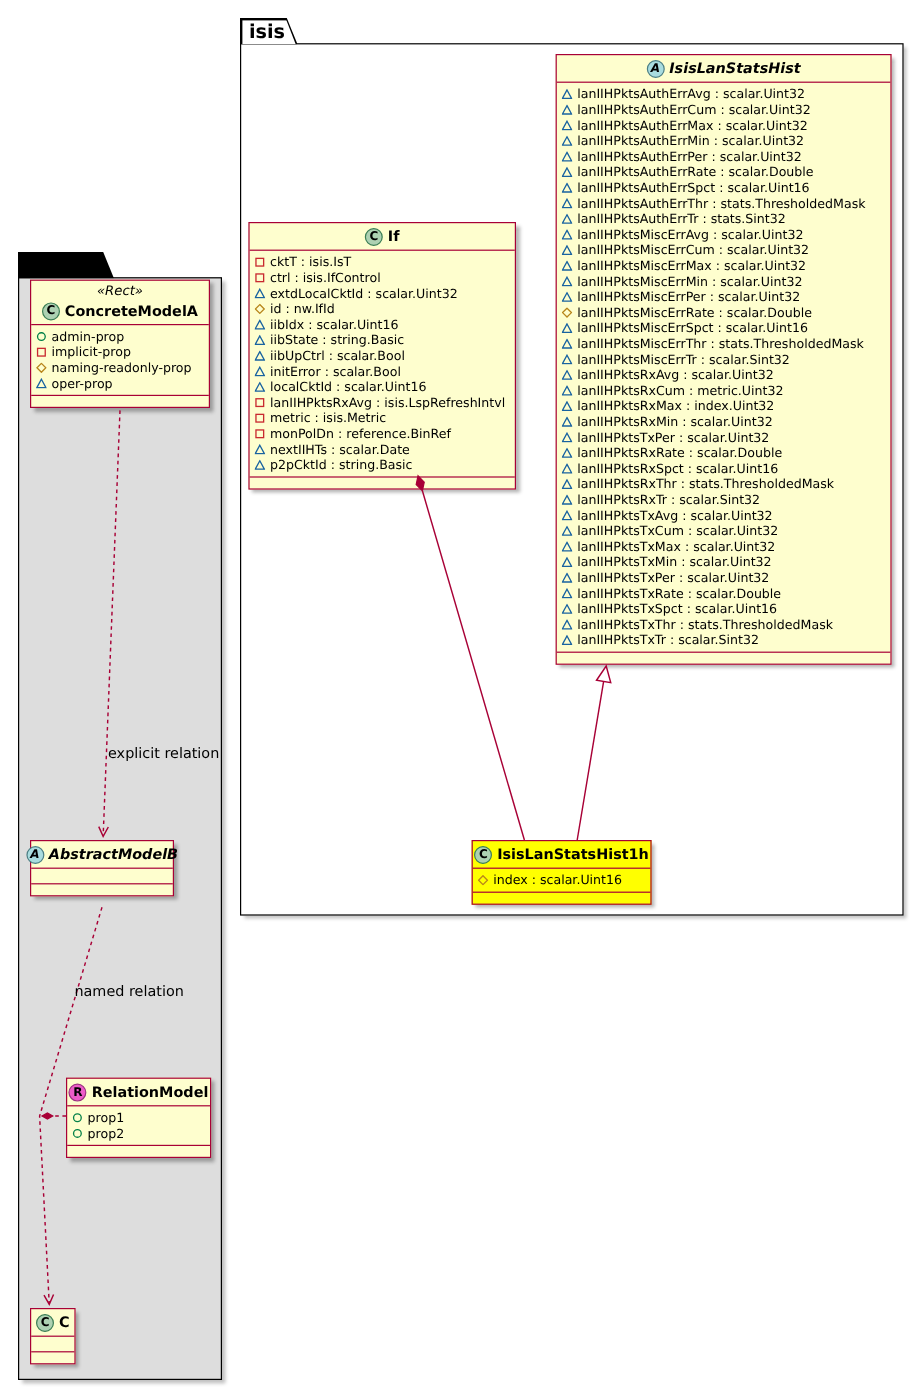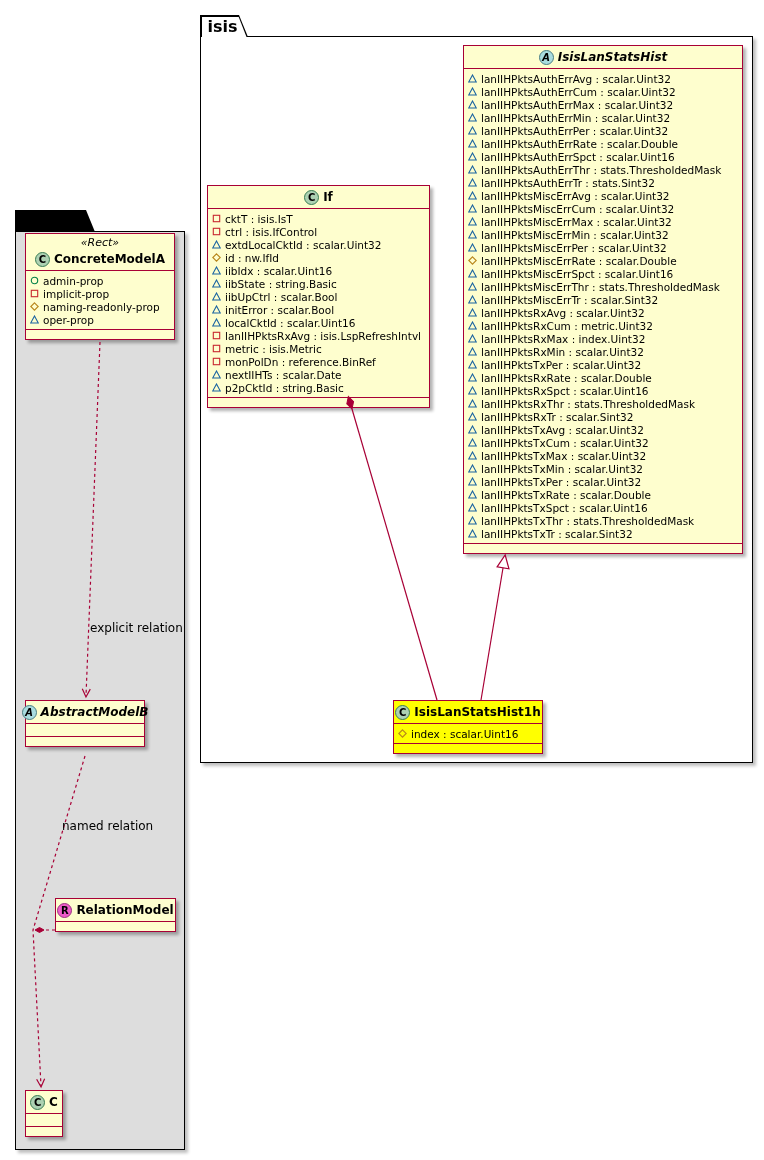--- a/index.html
+++ b/index.html
@@ -572,20 +572,38 @@
     <div class="methods"></div>
   </div>
 
   <div class="uml-class" id="cls-relation">
     <div class="class-header">
       <div class="name-row">
         <span class="spot spot-r">R</span>
         <span class="cname">RelationModel</span>
       </div>
     </div>
+    <div class="props">
+        <div class="prop-row">
+          <span class="prop-icon">
+            <svg width="9" height="9" viewBox="0 0 9 9">
+              <circle cx="4.5" cy="4.5" r="3.2" fill="none" stroke="#038048" stroke-width="1.1"></circle>
+            </svg>
+          </span>
+          <span class="prop-text">prop1</span>
+        </div>
+        <div class="prop-row">
+          <span class="prop-icon">
+            <svg width="9" height="9" viewBox="0 0 9 9">
+              <circle cx="4.5" cy="4.5" r="3.2" fill="none" stroke="#038048" stroke-width="1.1"></circle>
+            </svg>
+          </span>
+          <span class="prop-text">prop2</span>
+        </div>
+      </div>
     <div class="methods"></div>
   </div>
 
   <div class="uml-class" id="cls-c">
     <div class="class-header">
       <div class="name-row">
         <span class="spot spot-c">C</span>
         <span class="cname">C</span>
       </div>
     </div>

